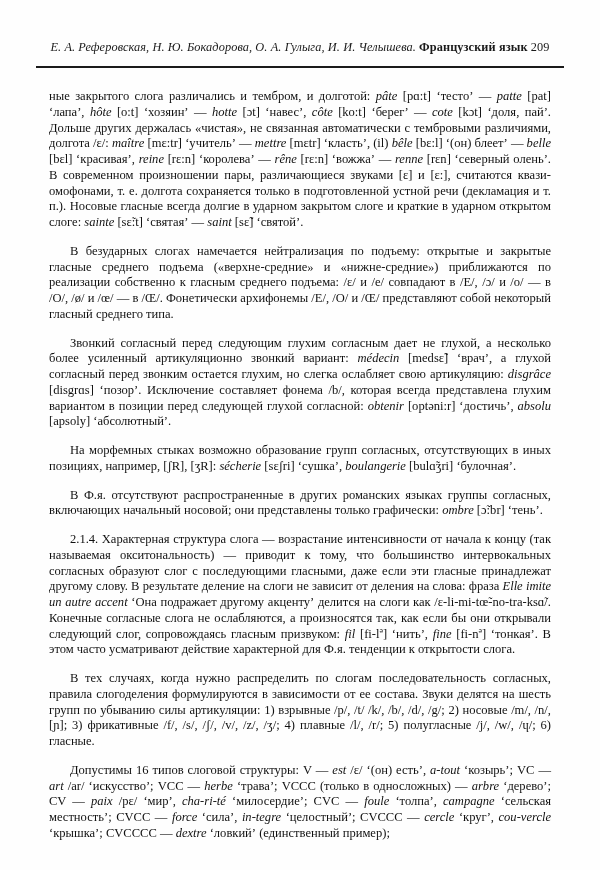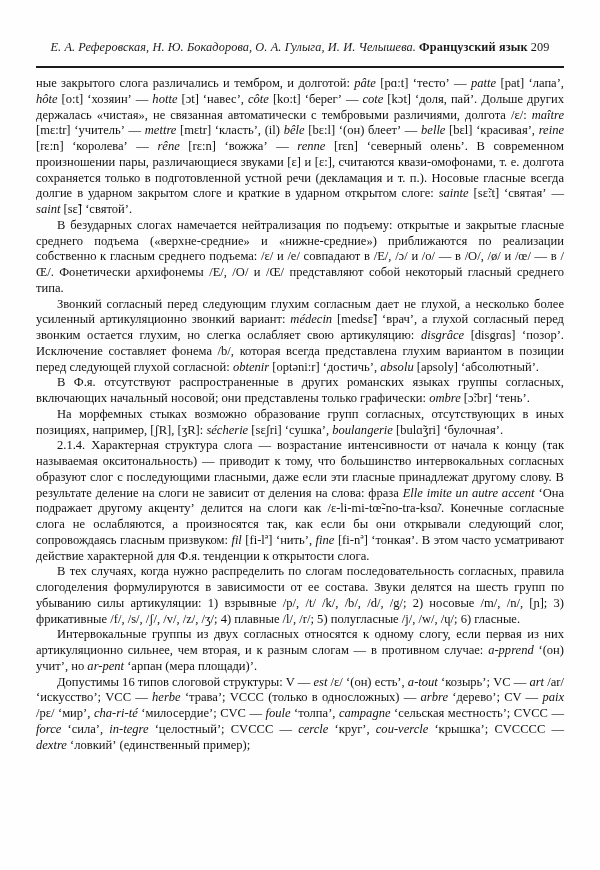--- a/index.html
+++ b/index.html
@@ -58,21 +58,21 @@
     top: 76px;
     width: 528px;
     font-size: 12.55px;
     line-height: 15.75px;
     text-align: justify;
     text-justify: inter-word;
     hyphens: none;
     color: #111111;
   }
   p.para {
-    margin: 0;
+    margin: 13px;
     text-indent: 21px;
     text-align: justify;
   }
   p.para.noindent {
     text-indent: 0;
   }
   i, .it { font-style: italic; }
   .secnum { font-weight: normal; }
   .sup {
     font-size: 0.62em;
@@ -101,37 +101,34 @@
 
     <p class="para">
       <span>В безударных слогах намечается нейтрализация по подъему: открытые и закрытые гласные среднего подъема («верхне-средние» и «нижне-средние») приближаются по реализации собственно к гласным среднего подъема: /ɛ/ и /e/ совпадают в /E/, /ɔ/ и /o/ — в /O/, /ø/ и /œ/ — в /Œ/. Фонетически архифонемы /E/, /O/ и /Œ/ представляют собой некоторый гласный среднего типа.</span>
     </p>
 
     <p class="para">
       <span>Звонкий согласный перед следующим глухим согласным дает не глухой, а несколько более усиленный артикуляционно звонкий вариант: <i>médecin</i> [medsɛ̃] ʻврачʼ, а глухой согласный перед звонким остается глухим, но слегка ослабляет свою артикуляцию: <i>disgrâce</i> [disgrɑs] ʻпозорʼ. Исключение составляет фонема /b/, которая всегда представлена глухим вариантом в позиции перед следующей глухой согласной: <i>obtenir</i> [optəni:r] ʻдостичьʼ, <i>absolu</i> [apsoly] ʻабсолютныйʼ.</span>
     </p>
 
     <p class="para">
-      <span>В Ф.я. отсутствуют распространенные в других романских языках группы согласных, включающих начальный носовой; они представлены только графически: <i>ombre</i> [ɔ̃:br] ʻтеньʼ.</span>
+      <span>На морфемных стыках возможно образование групп согласных, отсутствующих в иных позициях, например, [ʃR], [ʒR]: <i>sécherie</i> [sɛʃri] ʻсушкаʼ, <i>boulangerie</i> [bulɑ̃ʒri] ʻбулочнаяʼ.</span>
     </p>
 
     <p class="para">
-      <span>На морфемных стыках возможно образование групп согласных, отсутствующих в иных позициях, например, [ʃR], [ʒR]: <i>sécherie</i> [sɛʃri] ʻсушкаʼ, <i>boulangerie</i> [bulɑ̃ʒri] ʻбулочнаяʼ.</span>
+      <span>В Ф.я. отсутствуют распространенные в других романских языках группы согласных, включающих начальный носовой; они представлены только графически: <i>ombre</i> [ɔ̃:br] ʻтеньʼ.</span>
     </p>
 
     <p class="para">
       <span><b class="secnum">2.1.4.</b> Характерная структура слога — возрастание интенсивности от начала к концу (так называемая окситональность) — приводит к тому, что большинство интервокальных согласных образуют слог с последующими гласными, даже если эти гласные принадлежат другому слову. В результате деление на слоги не зависит от деления на слова: фраза <i>Elle imite un autre accent</i> ʻОна подражает другому акцентуʼ делится на слоги как /ɛ-li-mi-tœ̃-no-tra-ksɑ̃/. Конечные согласные слога не ослабляются, а произносятся так, как если бы они открывали следующий слог, сопровождаясь гласным призвуком: <i>fil</i> [fi-l<span class="sup">ə</span>] ʻнитьʼ, <i>fine</i> [fi-n<span class="sup">ə</span>] ʻтонкаяʼ. В этом часто усматривают действие характерной для Ф.я. тенденции к открытости слога.</span>
     </p>
 
     <p class="para">
       <span>В тех случаях, когда нужно распределить по слогам последовательность согласных, правила слогоделения формулируются в зависимости от ее состава. Звуки делятся на шесть групп по убыванию силы артикуляции: 1) взрывные /p/, /t/ /k/, /b/, /d/, /g/; 2) носовые /m/, /n/, [ɲ]; 3) фрикативные /f/, /s/, /ʃ/, /v/, /z/, /ʒ/; 4) плавные /l/, /r/; 5) полугласные /j/, /w/, /ɥ/; 6) гласные.</span>
     </p>
 
-    <p class="para">
-      <span>Интервокальные группы из двух согласных относятся к одному слогу, если первая из них артикуляционно сильнее, чем вторая, и к разным слогам — в противном случае: <i>a-pprend</i> ʻ(он) учитʼ, но <i>ar-pent</i> ʻарпан (мера площади)ʼ.</span>
-    </p>
 
     <p class="para">
       <span>Допустимы 16 типов слоговой структуры: V — <i>est</i> /ɛ/ ʻ(он) естьʼ, <i>a-tout</i> ʻкозырьʼ; VC — <i>art</i> /ar/ ʻискусствоʼ; VCC — <i>herbe</i> ʻтраваʼ; VCCC (только в односложных) — <i>arbre</i> ʻдеревоʼ; CV — <i>paix</i> /pɛ/ ʻмирʼ, <i>cha-ri-té</i> ʻмилосердиеʼ; CVC — <i>foule</i> ʻтолпаʼ, <i>campagne</i> ʻсельская местностьʼ; CVCC — <i>force</i> ʻсилаʼ, <i>in-tegre</i> ʻцелостныйʼ; CVCCC — <i>cercle</i> ʻкругʼ, <i>cou-vercle</i> ʻкрышкаʼ; CVCCCC — <i>dextre</i> ʻловкийʼ (единственный пример);</span>
     </p>
 
   </div>
 </div>
 
 </body></html>

